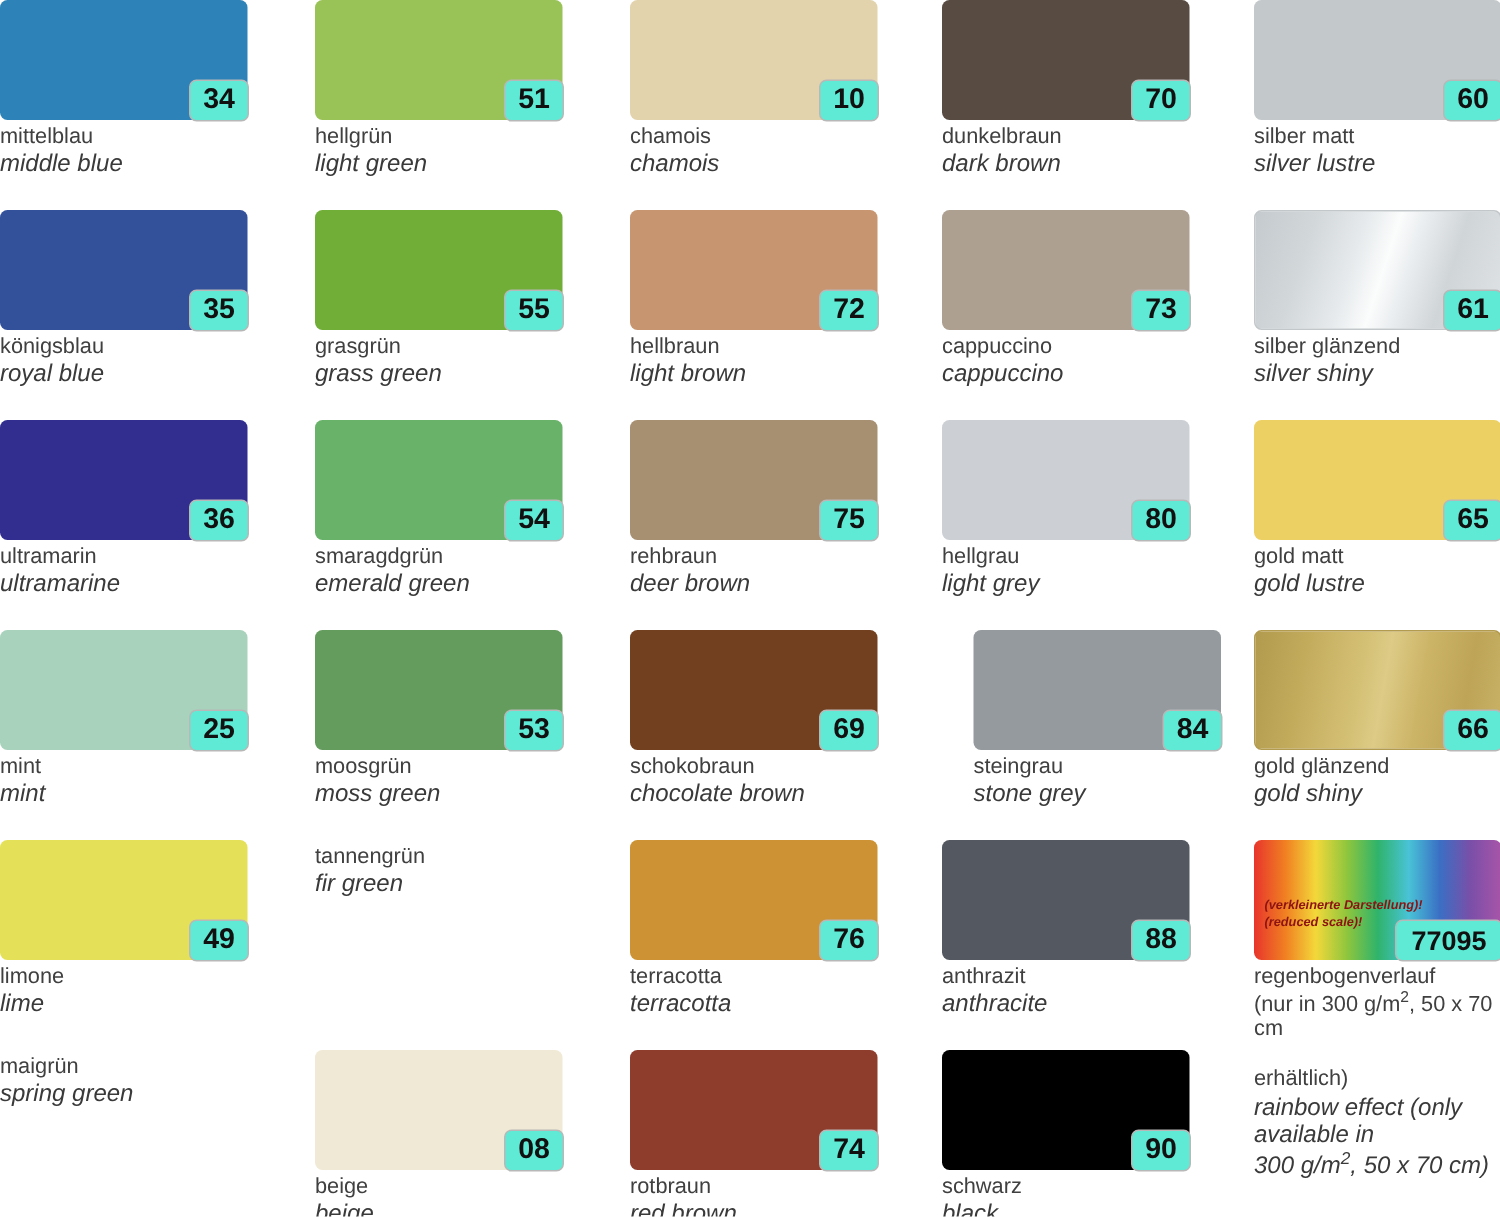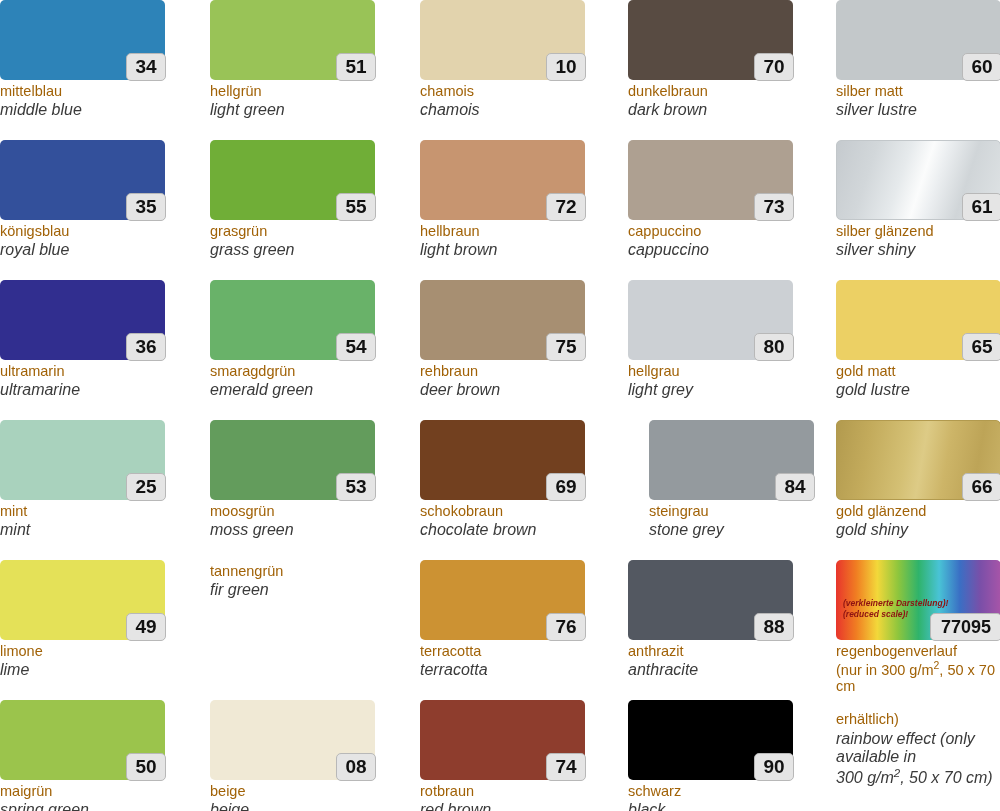--- a/index.html
+++ b/index.html
@@ -33,40 +33,40 @@
     position: absolute;
     inset: 0;
     border-radius: 5px;
   }
   .badge {
     position: absolute;
     right: -1px;
     bottom: -1px;
     min-width: 40px;
     height: 28px;
-    background: #e5e5e5;
+    background: #5eead4;
     border: 1px solid #b8b8b8;
     border-radius: 5px;
     display: flex;
     align-items: center;
     justify-content: center;
     font-size: 19px;
     font-weight: bold;
     color: #111111;
     padding: 0 6px;
     box-sizing: border-box;
     letter-spacing: 0px;
   }
   .badge.wide {
     min-width: 72px;
     font-size: 18px;
   }
   .name-de {
     font-size: 14.5px;
-    color: #a16207;
+    color: #404040;
     margin-top: 3px;
     line-height: 1.16;
     white-space: nowrap;
   }
   .name-en {
     font-size: 16px;
     font-style: italic;
     color: #3a3a3a;
     line-height: 1.15;
     margin-top: 1px;
@@ -275,24 +275,20 @@
     </div>
     <div class="swatch-cell" style="left: 628px; top: 560px;">
       <div class="chip">
         <div class="chip-inner" style="background: rgb(83, 88, 97);"></div>
         <div class="badge">88</div>
       </div>
       <div class="name-de">anthrazit</div>
       <div class="name-en">anthracite</div>
     </div>
     <div class="swatch-cell" style="left: 0px; top: 700px;">
-      <div class="chip">
-        <div class="chip-inner" style="background: rgb(155, 196, 76);"></div>
-        <div class="badge">50</div>
-      </div>
       <div class="name-de">maigrün</div>
       <div class="name-en">spring green</div>
     </div>
     <div class="swatch-cell" style="left: 210px; top: 700px;">
       <div class="chip">
         <div class="chip-inner" style="background: rgb(240, 233, 213);"></div>
         <div class="badge">08</div>
       </div>
       <div class="name-de">beige</div>
       <div class="name-en">beige</div>

